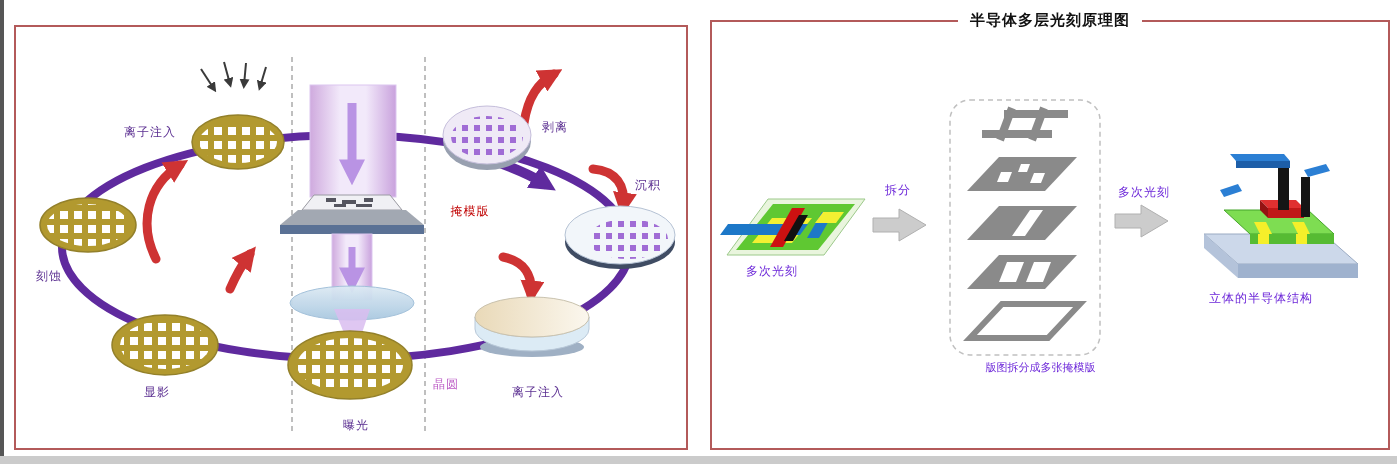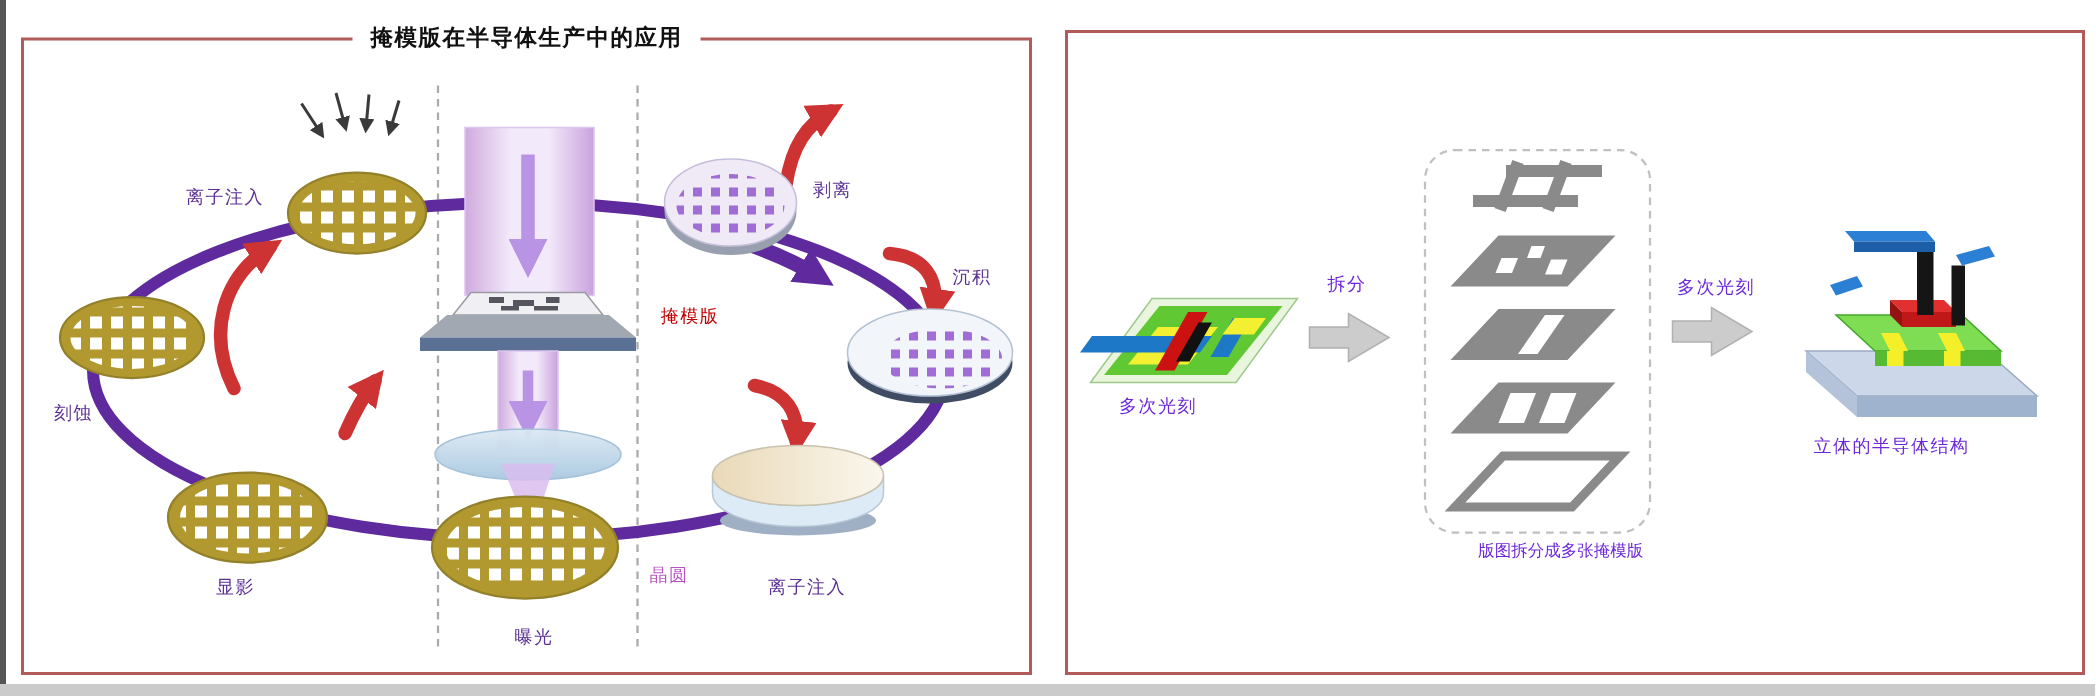--- a/index.html
+++ b/index.html
@@ -9,34 +9,33 @@
   .edge-bottom{position:absolute;left:0;top:456px;width:1397px;height:8px;background:#cbcbcb;}
   .panel{position:absolute;border:2px solid #b35a5a;background:#fff;}
   #panel-left{left:14px;top:25px;width:670px;height:421px;}
   #panel-right{left:710px;top:20px;width:676px;height:426px;}
   .panel-title{position:absolute;top:-11px;left:50%;transform:translateX(-50%);
                background:#fff;padding:0 12px;font-size:15px;font-weight:bold;color:#111;
                white-space:nowrap;letter-spacing:1px;}
   .gfx{position:absolute;left:0;top:0;}
   .lbl{position:absolute;transform:translate(-50%,-50%);font-size:12px;font-weight:normal;
        color:#5b2f91;white-space:nowrap;letter-spacing:1px;}
-  .lbl-red{color:#c00000;}
+  .lbl-red{color:#c00000;margin-left:10px;}
   .lbl-gold{color:#a21caf;opacity:.75;}
   .lbl-dark{color:#6d28d9;}
   .lbl-sm{font-size:11px;letter-spacing:0;padding-left:31px;}
 </style>
 </head>
 <body>
 
 <div id="stage">
   <div class="edge-left"></div>
   <div class="edge-bottom"></div>
 
   <div class="panel" id="panel-left">
-    <div class="panel-title">掩模版在半导体生产中的应用</div>
 
     <svg class="gfx" width="666" height="417" viewBox="0 0 666 417">
       <defs>
         <pattern id="pw" width="14" height="14" patternUnits="userSpaceOnUse">
           <rect x="2" y="2" width="8" height="8" fill="#ffffff"></rect>
         </pattern>
         <pattern id="pp" width="12" height="12" patternUnits="userSpaceOnUse">
           <rect x="2" y="2" width="6" height="6" fill="#a06cd5"></rect>
         </pattern>
         <linearGradient id="beamH" x1="0" y1="0" x2="1" y2="0">
@@ -152,20 +151,21 @@
     <div class="lbl" style="left:141px;top:365px">显影</div>
     <div class="lbl" style="left:340px;top:398px">曝光</div>
     <div class="lbl lbl-gold" style="left:430px;top:357px">晶圆</div>
     <div class="lbl" style="left:522px;top:365px">离子注入</div>
     <div class="lbl" style="left:632px;top:158px">沉积</div>
     <div class="lbl" style="left:539px;top:100px">剥离</div>
     <div class="lbl lbl-red" style="left:444px;top:184px">掩模版</div>
   </div>
 
   <div class="panel" id="panel-right">
+    <div class="panel-title">半导体多层光刻原理图</div>
 
     <svg class="gfx" width="672" height="422" viewBox="0 0 672 422">
 
       <g>
         <polygon points="15,233 112,233 153,177 56,177" fill="#e9f5dd" stroke="#9cc98a" stroke-width="1"></polygon>
         <polygon points="24,228 106,228 143,182 61,182" fill="#5fc832"></polygon>
         <polygon points="40,221 80,221 100,196 60,196" fill="#f3f032"></polygon>
         <polygon points="8,213 88,213 96,202 16,202" fill="#1d78c8"></polygon>
         <polygon points="58,225 71,225 93,186 80,186" fill="#cc1111"></polygon>
         <polygon points="72,219 81,219 96,193 87,193" fill="#111111"></polygon>

